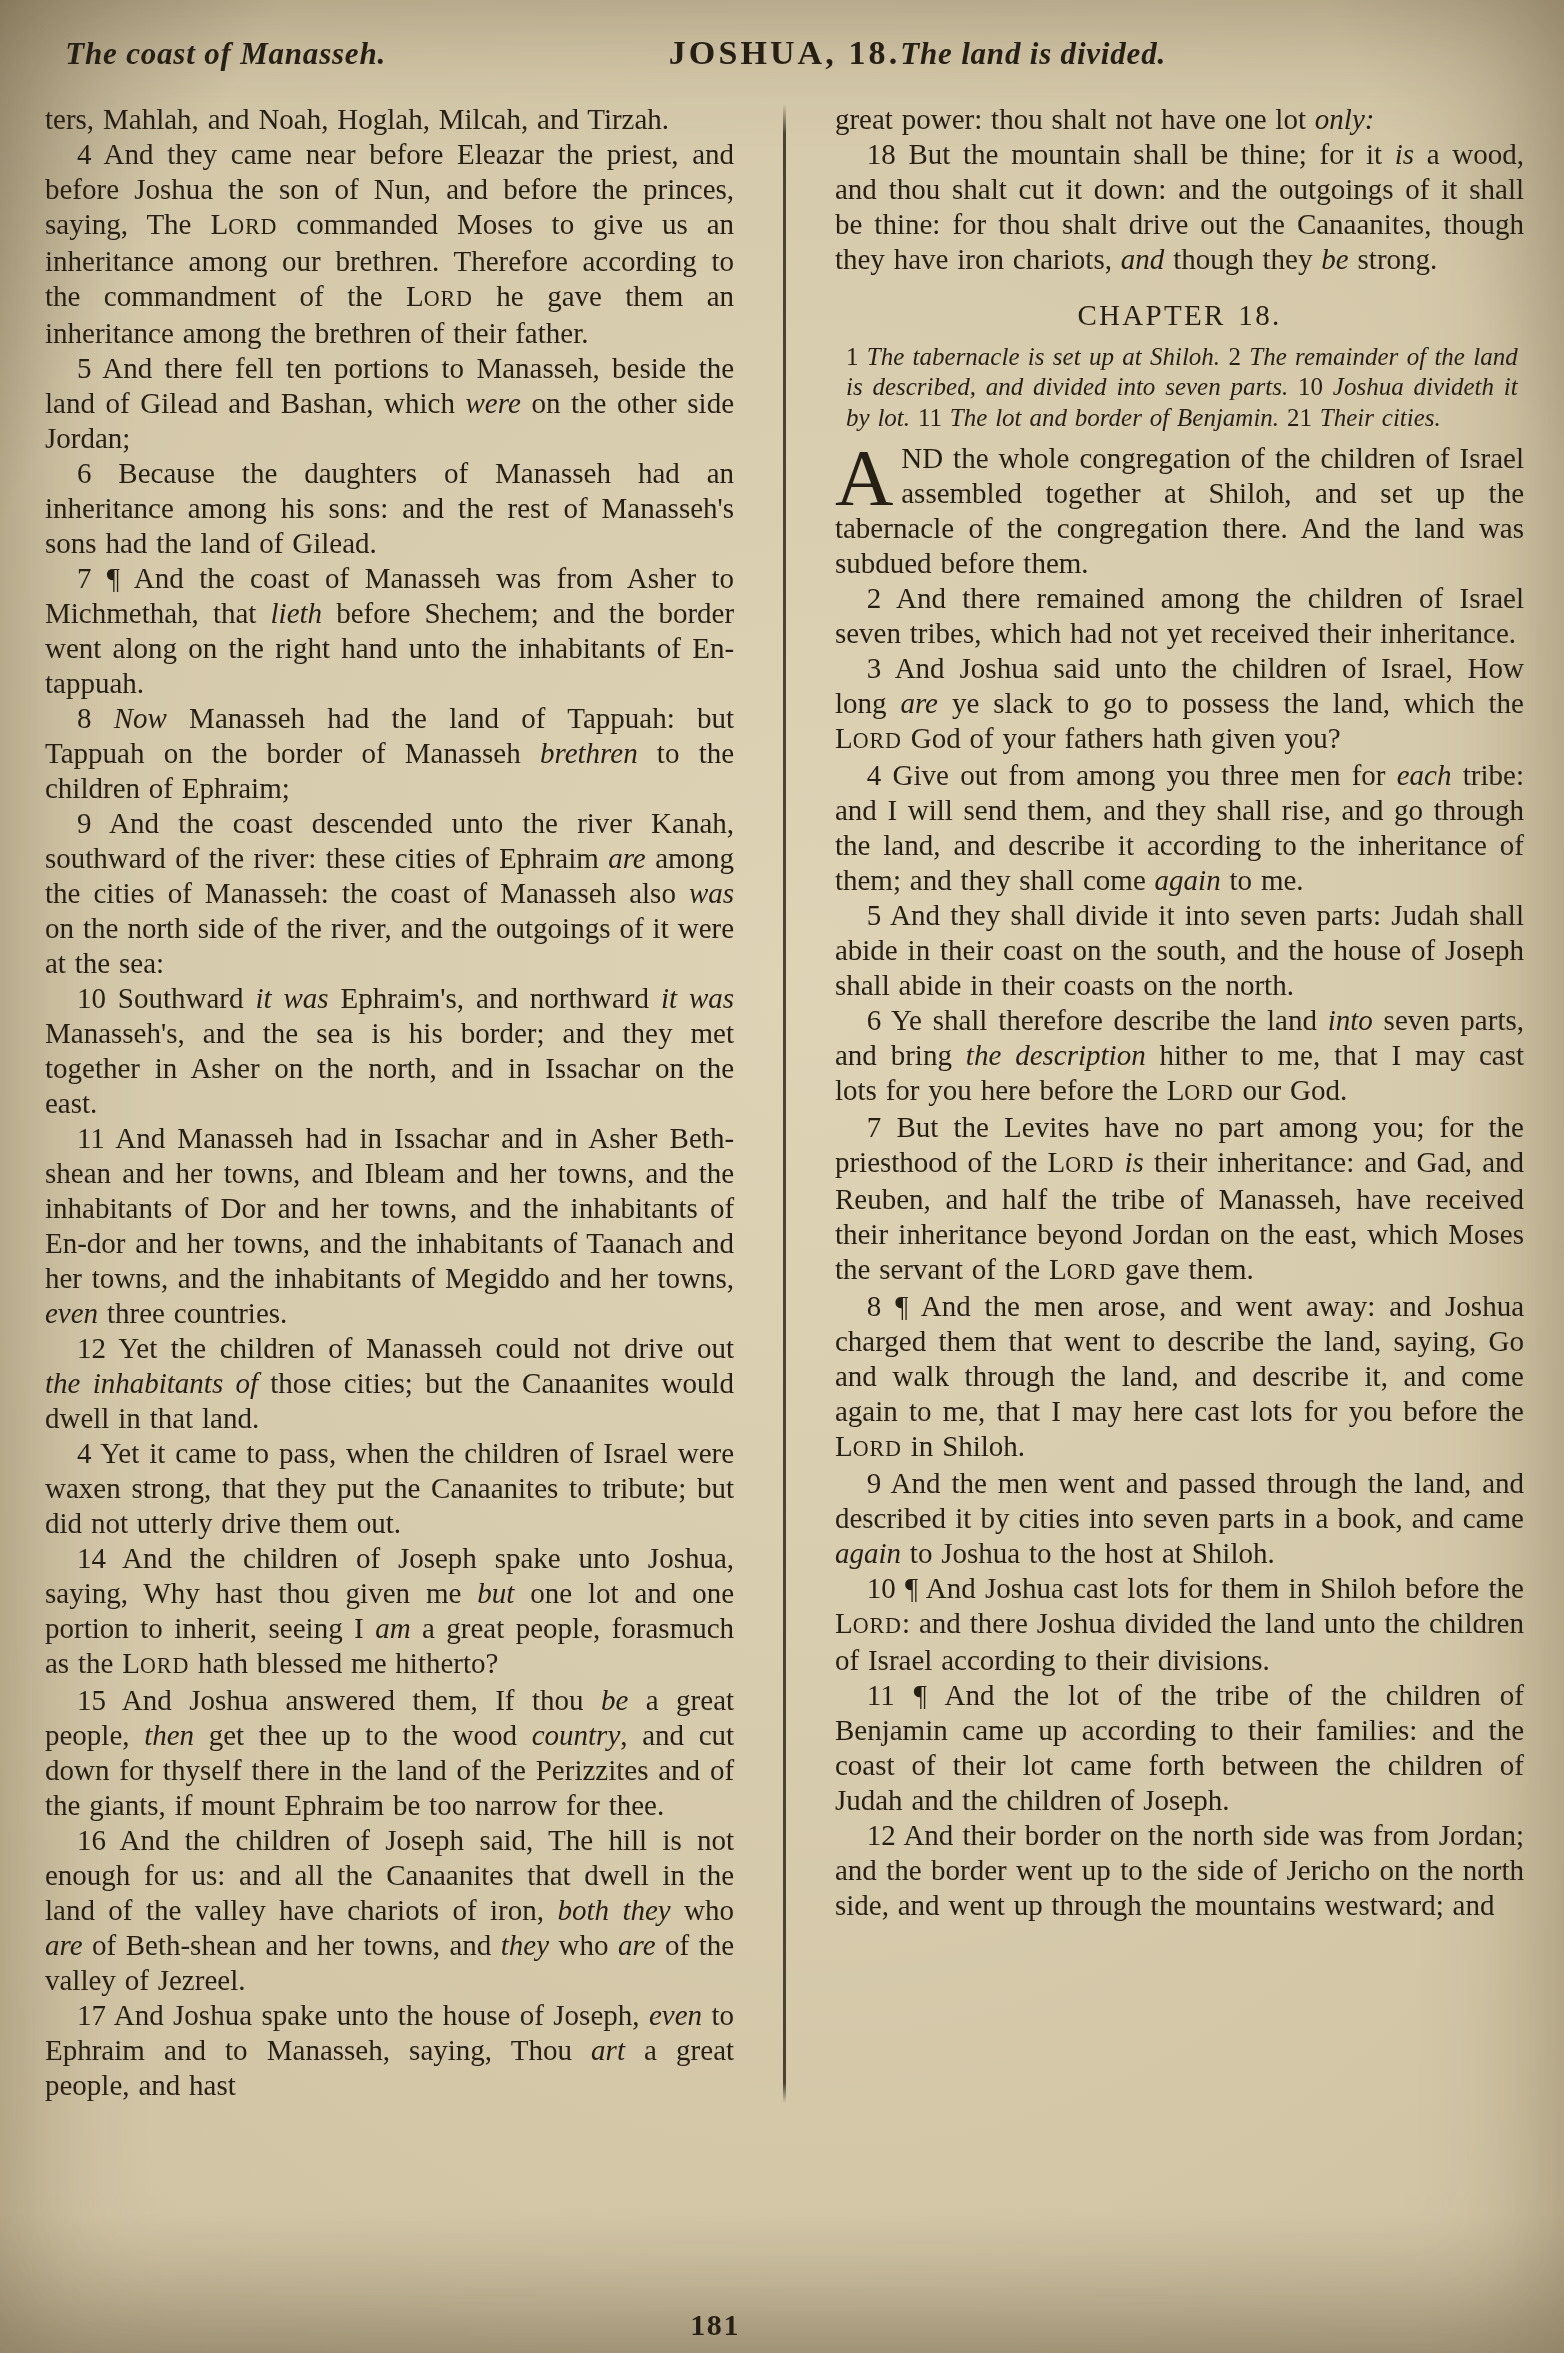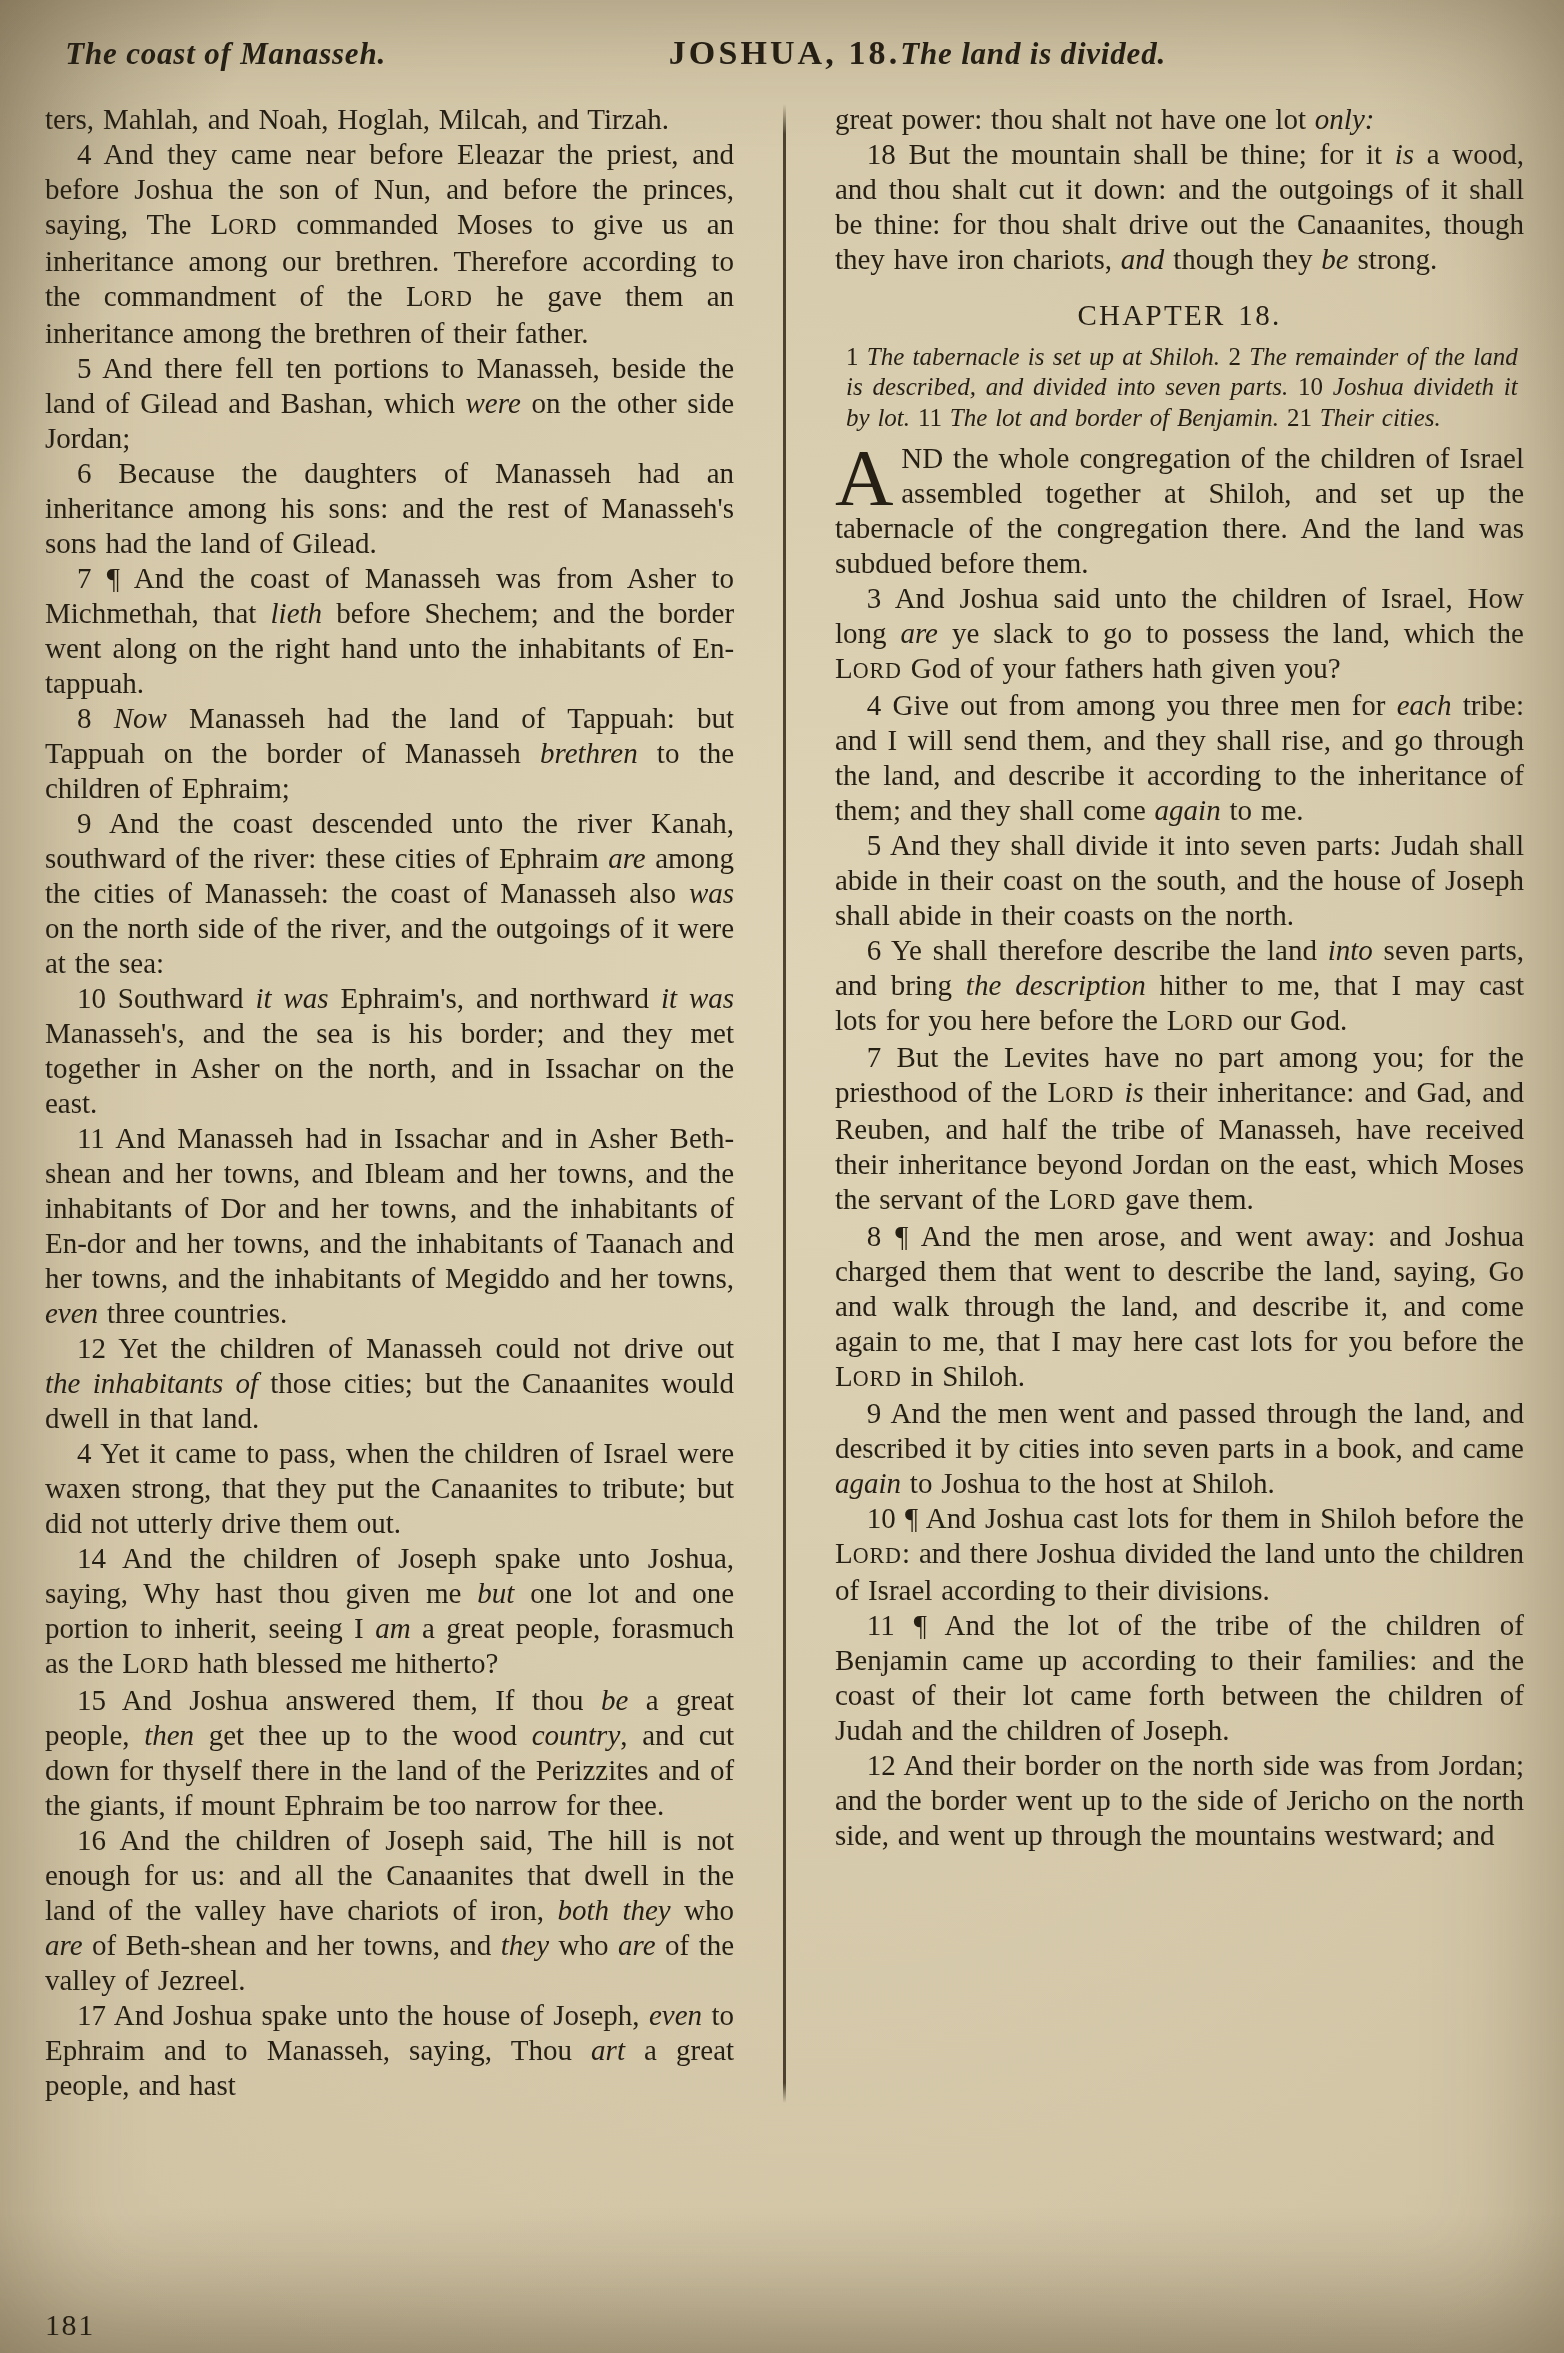--- a/index.html
+++ b/index.html
@@ -47,21 +47,21 @@
   .chapter-summary {
     margin: 0 0 7.8px 0; text-indent: 0;
     font-size: 25px; line-height: 30.5px; padding: 0 6.3px 0 11px; word-spacing: 1.6px;
   }
   .dropcap {
     float: left; font-size: 81px; line-height: 61px;
     padding: 6.3px 7.8px 0 0; font-weight: normal;
   }
   .page-number {
     position: absolute; bottom: 12.5px; left: 45px; width: 695px;
-    text-align: left; font-size: 30px; letter-spacing: 1.6px;
+    text-align: right; font-size: 30px; letter-spacing: 1.6px; font-weight: bold;
   }
 </style>
 </head>
 <body>
 
 <div class="page">
   <div class="running-head">
     <span class="head-side head-left">The coast of Manasseh.</span>
     <span class="head-center">JOSHUA, 18.</span>
     <span class="head-side head-right">The land is divided.</span>
@@ -85,20 +85,21 @@
         <p class="verse">16 And the children of Joseph said, The hill is not enough for us: and all the Canaanites that dwell in the land of the valley have chariots of iron, <span class="it">both they</span> who <span class="it">are</span> of Beth-shean and her towns, and <span class="it">they</span> who <span class="it">are</span> of the valley of Jezreel.</p>
         <p class="verse">17 And Joshua spake unto the house of Joseph, <span class="it">even</span> to Ephraim and to Manasseh, saying, Thou <span class="it">art</span> a great people, and hast</p>
       </div>
     <div class="col-divider"></div>
     <div class="column">
         <p class="verse cont">great power: thou shalt not have one lot <span class="it">only:</span></p>
         <p class="verse">18 But the mountain shall be thine; for it <span class="it">is</span> a wood, and thou shalt cut it down: and the outgoings of it shall be thine: for thou shalt drive out the Canaanites, though they have iron chariots, <span class="it">and</span> though they <span class="it">be</span> strong.</p>
         <p class="chapter-heading">CHAPTER 18.</p>
         <p class="chapter-summary">1 <span class="it">The tabernacle is set up at Shiloh.</span> 2 <span class="it">The remainder of the land is described, and divided into seven parts.</span> 10 <span class="it">Joshua divideth it by lot.</span> 11 <span class="it">The lot and border of Benjamin.</span> 21 <span class="it">Their cities.</span></p>
         <p class="verse cont"><span class="dropcap">A</span>ND the whole congregation of the children of Israel assembled together at Shiloh, and set up the tabernacle of the congregation there. And the land was subdued before them.</p>
+        <p class="verse">2 And there remained among the children of Israel seven tribes, which had not yet received their inheritance.</p>
         <p class="verse">3 And Joshua said unto the children of Israel, How long <span class="it">are</span> ye slack to go to possess the land, which the L<span class="sc">ORD</span> God of your fathers hath given you?</p>
         <p class="verse">4 Give out from among you three men for <span class="it">each</span> tribe: and I will send them, and they shall rise, and go through the land, and describe it according to the inheritance of them; and they shall come <span class="it">again</span> to me.</p>
         <p class="verse">5 And they shall divide it into seven parts: Judah shall abide in their coast on the south, and the house of Joseph shall abide in their coasts on the north.</p>
         <p class="verse">6 Ye shall therefore describe the land <span class="it">into</span> seven parts, and bring <span class="it">the description</span> hither to me, that I may cast lots for you here before the L<span class="sc">ORD</span> our God.</p>
         <p class="verse">7 But the Levites have no part among you; for the priesthood of the L<span class="sc">ORD</span> <span class="it">is</span> their inheritance: and Gad, and Reuben, and half the tribe of Manasseh, have received their inheritance beyond Jordan on the east, which Moses the servant of the L<span class="sc">ORD</span> gave them.</p>
         <p class="verse">8 ¶ And the men arose, and went away: and Joshua charged them that went to describe the land, saying, Go and walk through the land, and describe it, and come again to me, that I may here cast lots for you before the L<span class="sc">ORD</span> in Shiloh.</p>
         <p class="verse">9 And the men went and passed through the land, and described it by cities into seven parts in a book, and came <span class="it">again</span> to Joshua to the host at Shiloh.</p>
         <p class="verse">10 ¶ And Joshua cast lots for them in Shiloh before the L<span class="sc">ORD</span>: and there Joshua divided the land unto the children of Israel according to their divisions.</p>
         <p class="verse">11 ¶ And the lot of the tribe of the children of Benjamin came up according to their families: and the coast of their lot came forth between the children of Judah and the children of Joseph.</p>
         <p class="verse">12 And their border on the north side was from Jordan; and the border went up to the side of Jericho on the north side, and went up through the mountains westward; and</p>

